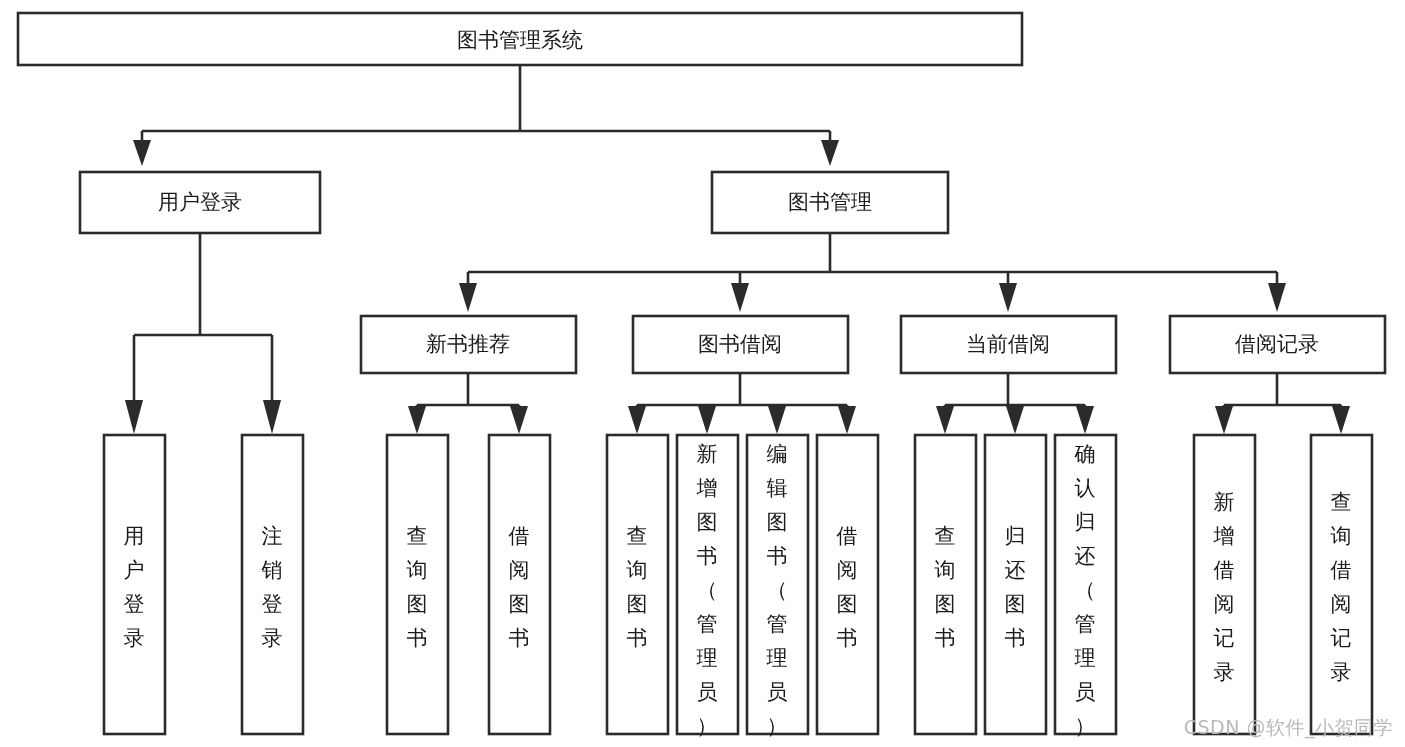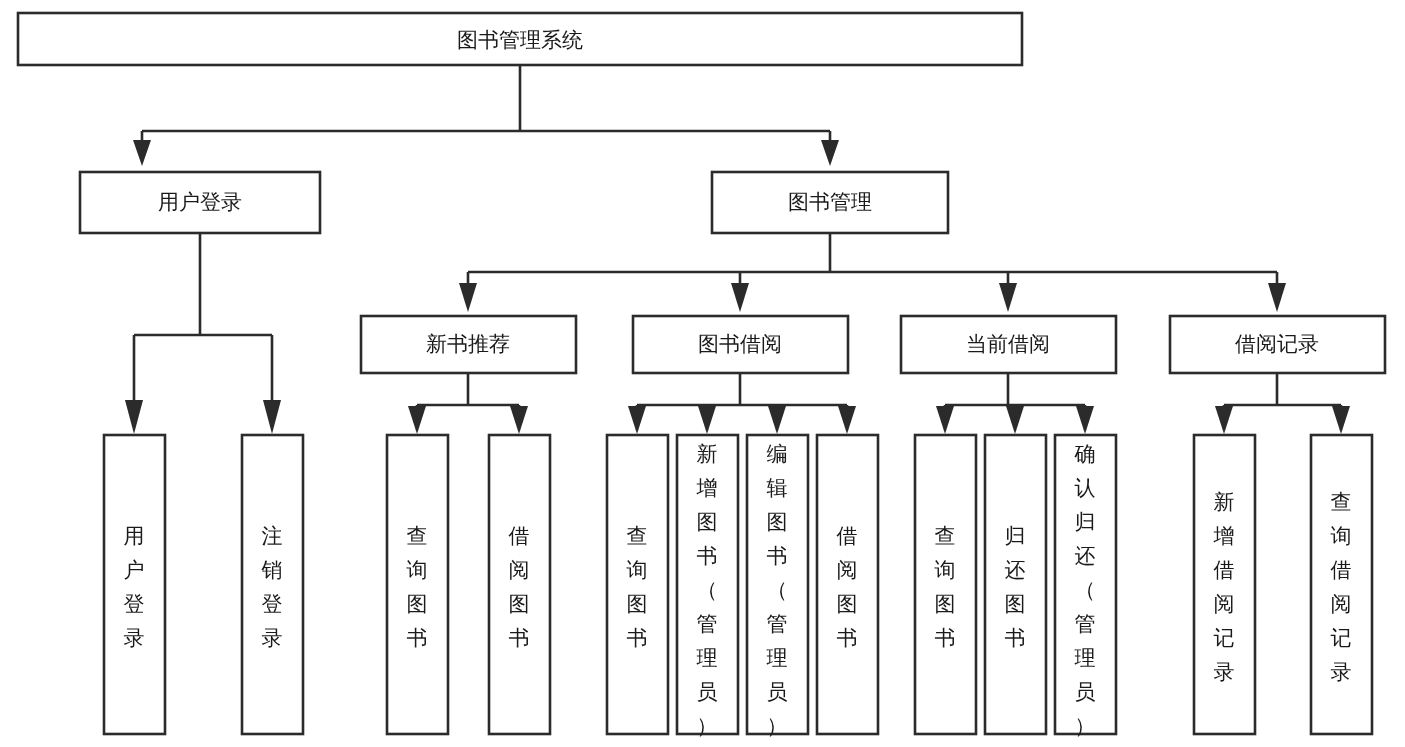--- a/index.html
+++ b/index.html
@@ -234,13 +234,14 @@
       <rect class="node-box" x="1194" y="435" width="61" height="299"></rect>
       <text class="node-label-v" x="1224" y="509.02"><tspan x="1224">新</tspan><tspan x="1224" dy="34">增</tspan><tspan x="1224" dy="34">借</tspan><tspan x="1224" dy="34">阅</tspan><tspan x="1224" dy="34">记</tspan><tspan x="1224" dy="34">录</tspan></text>
     </g>
     <g>
       <rect class="node-box" x="1311" y="435" width="61" height="299"></rect>
       <text class="node-label-v" x="1341" y="509.02"><tspan x="1341">查</tspan><tspan x="1341" dy="34">询</tspan><tspan x="1341" dy="34">借</tspan><tspan x="1341" dy="34">阅</tspan><tspan x="1341" dy="34">记</tspan><tspan x="1341" dy="34">录</tspan></text>
     </g>
 
   </svg>
 
+  <div class="watermark">CSDN @软件_小贺同学</div>
 </div>
 
 </body></html>

